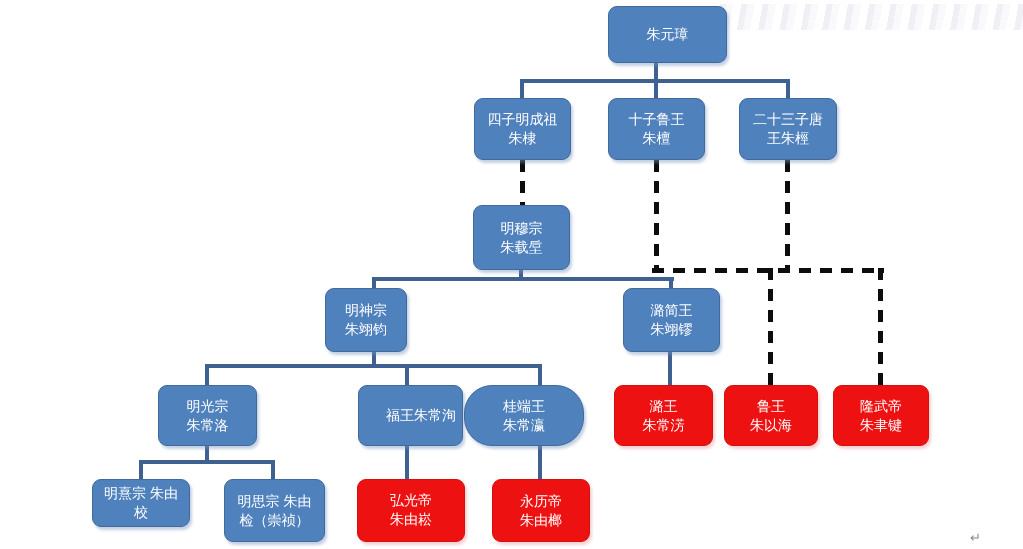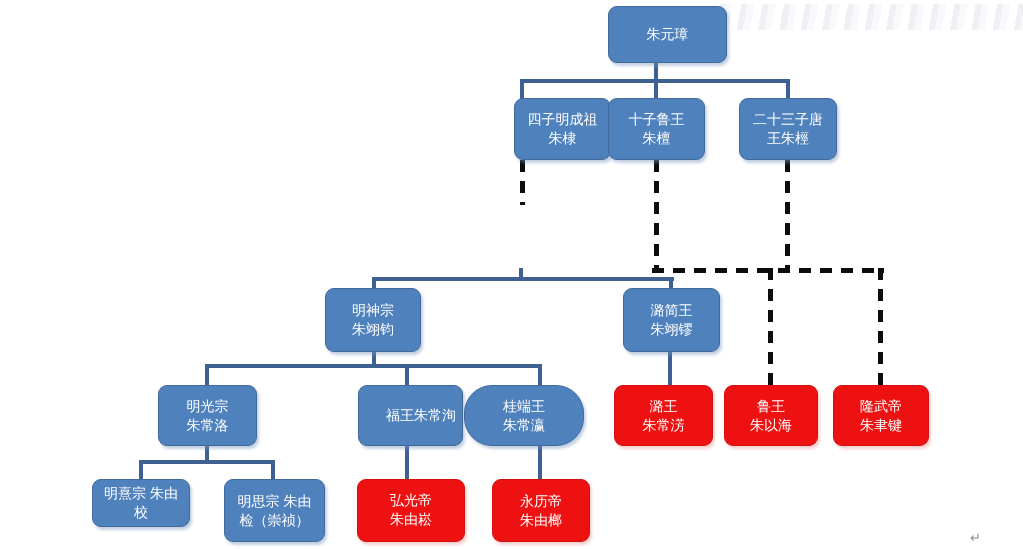--- a/index.html
+++ b/index.html
@@ -90,27 +90,29 @@
       <div class="seg solid v" style="left: 538px; top: 444px; height: 37px;"></div>
       <div class="seg dashed v" style="left: 520px; top: 160px; height: 45px;"></div>
       <div class="seg dashed v" style="left: 654px; top: 160px; height: 111px;"></div>
       <div class="seg dashed v" style="left: 785px; top: 160px; height: 111px;"></div>
       <div class="seg dashed h" style="left: 652px; top: 268px; width: 232px;"></div>
       <div class="seg dashed v" style="left: 768px; top: 268px; height: 117px;"></div>
       <div class="seg dashed v" style="left: 878px; top: 268px; height: 117px;"></div>
     </div>
   <div class="layer">
       <div class="node blue" style="left: 608px; top: 6px; width: 119px; height: 57px;">朱元璋</div>
-      <div class="node blue" style="left: 474px; top: 98px; width: 97px; height: 62px; margin-left: 40px;">四子明成祖
+      <div class="node blue" style="left: 474px; top: 98px; width: 97px; height: 62px;">四子明成祖
 朱棣</div>
       <div class="node blue" style="left: 608px; top: 98px; width: 97px; height: 62px;">十子鲁王
 朱檀</div>
       <div class="node blue" style="left: 739px; top: 98px; width: 98px; height: 62px;">二十三子唐
 王朱桱</div>
-      <div class="node blue" style="left: 325px; top: 288px; width: 96px; height: 64px;">明神宗
+      <div class="node blue" style="left: 473px; top: 205px; width: 97px; height: 65px;">明穆宗
+朱载垕</div>
+      <div class="node blue" style="left: 325px; top: 288px; width: 82px; height: 64px;">明神宗
 朱翊钧</div>
       <div class="node blue" style="left: 623px; top: 288px; width: 97px; height: 64px;">潞简王
 朱翊镠</div>
       <div class="node blue" style="left: 158px; top: 385px; width: 99px; height: 61px;">明光宗
 朱常洛</div>
       <div class="node blue" style="left: 358px; top: 385px; width: 105px; height: 61px; padding-left: 24px;">福王朱常洵</div>
       <div class="node blue" style="left: 464px; top: 385px; width: 120px; height: 61px; border-radius: 28px;">桂端王
 朱常瀛</div>
       <div class="node red" style="left: 614px; top: 385px; width: 99px; height: 61px;">潞王
 朱常淓</div>

